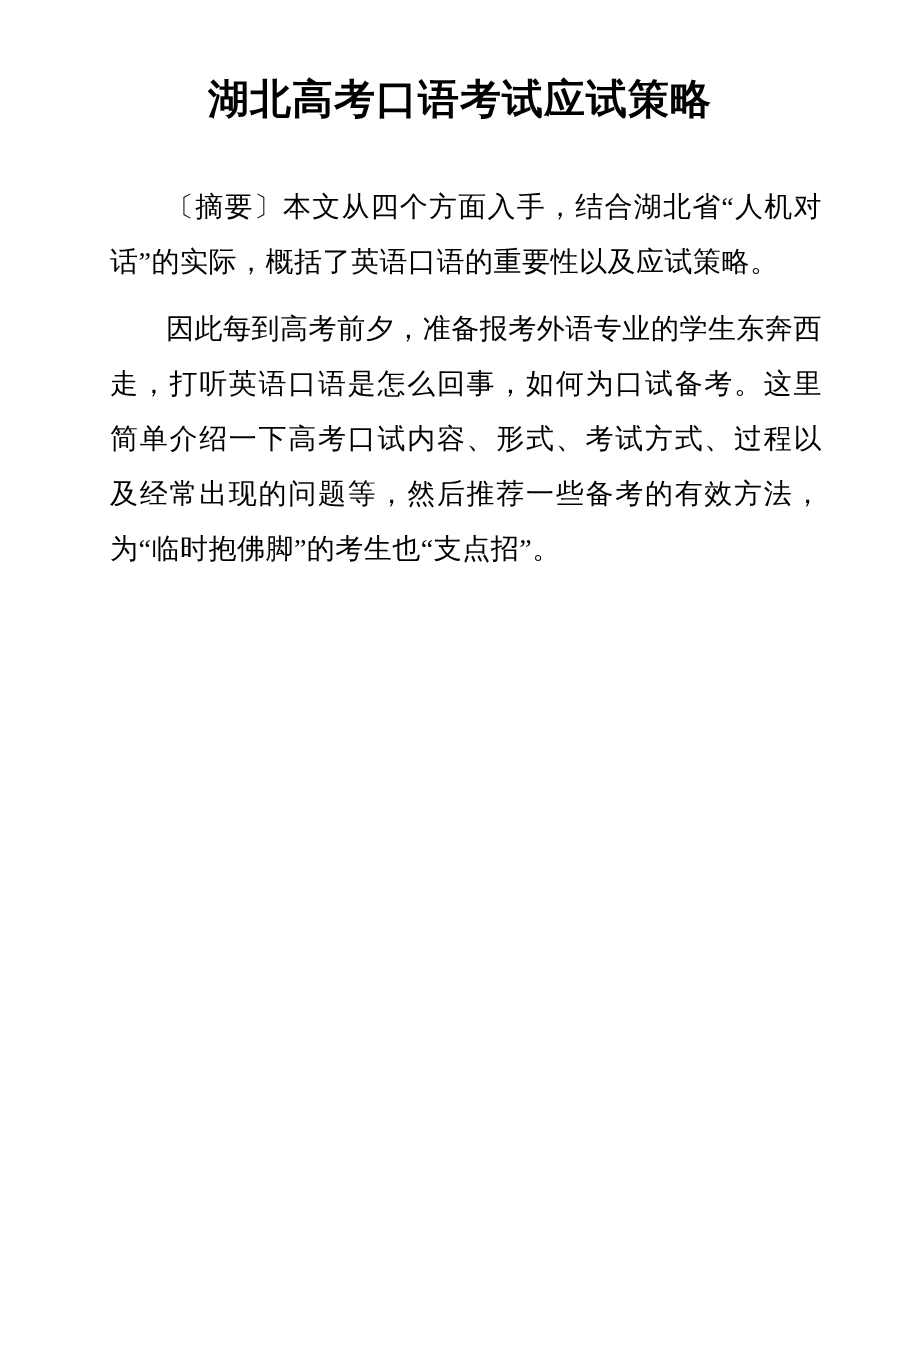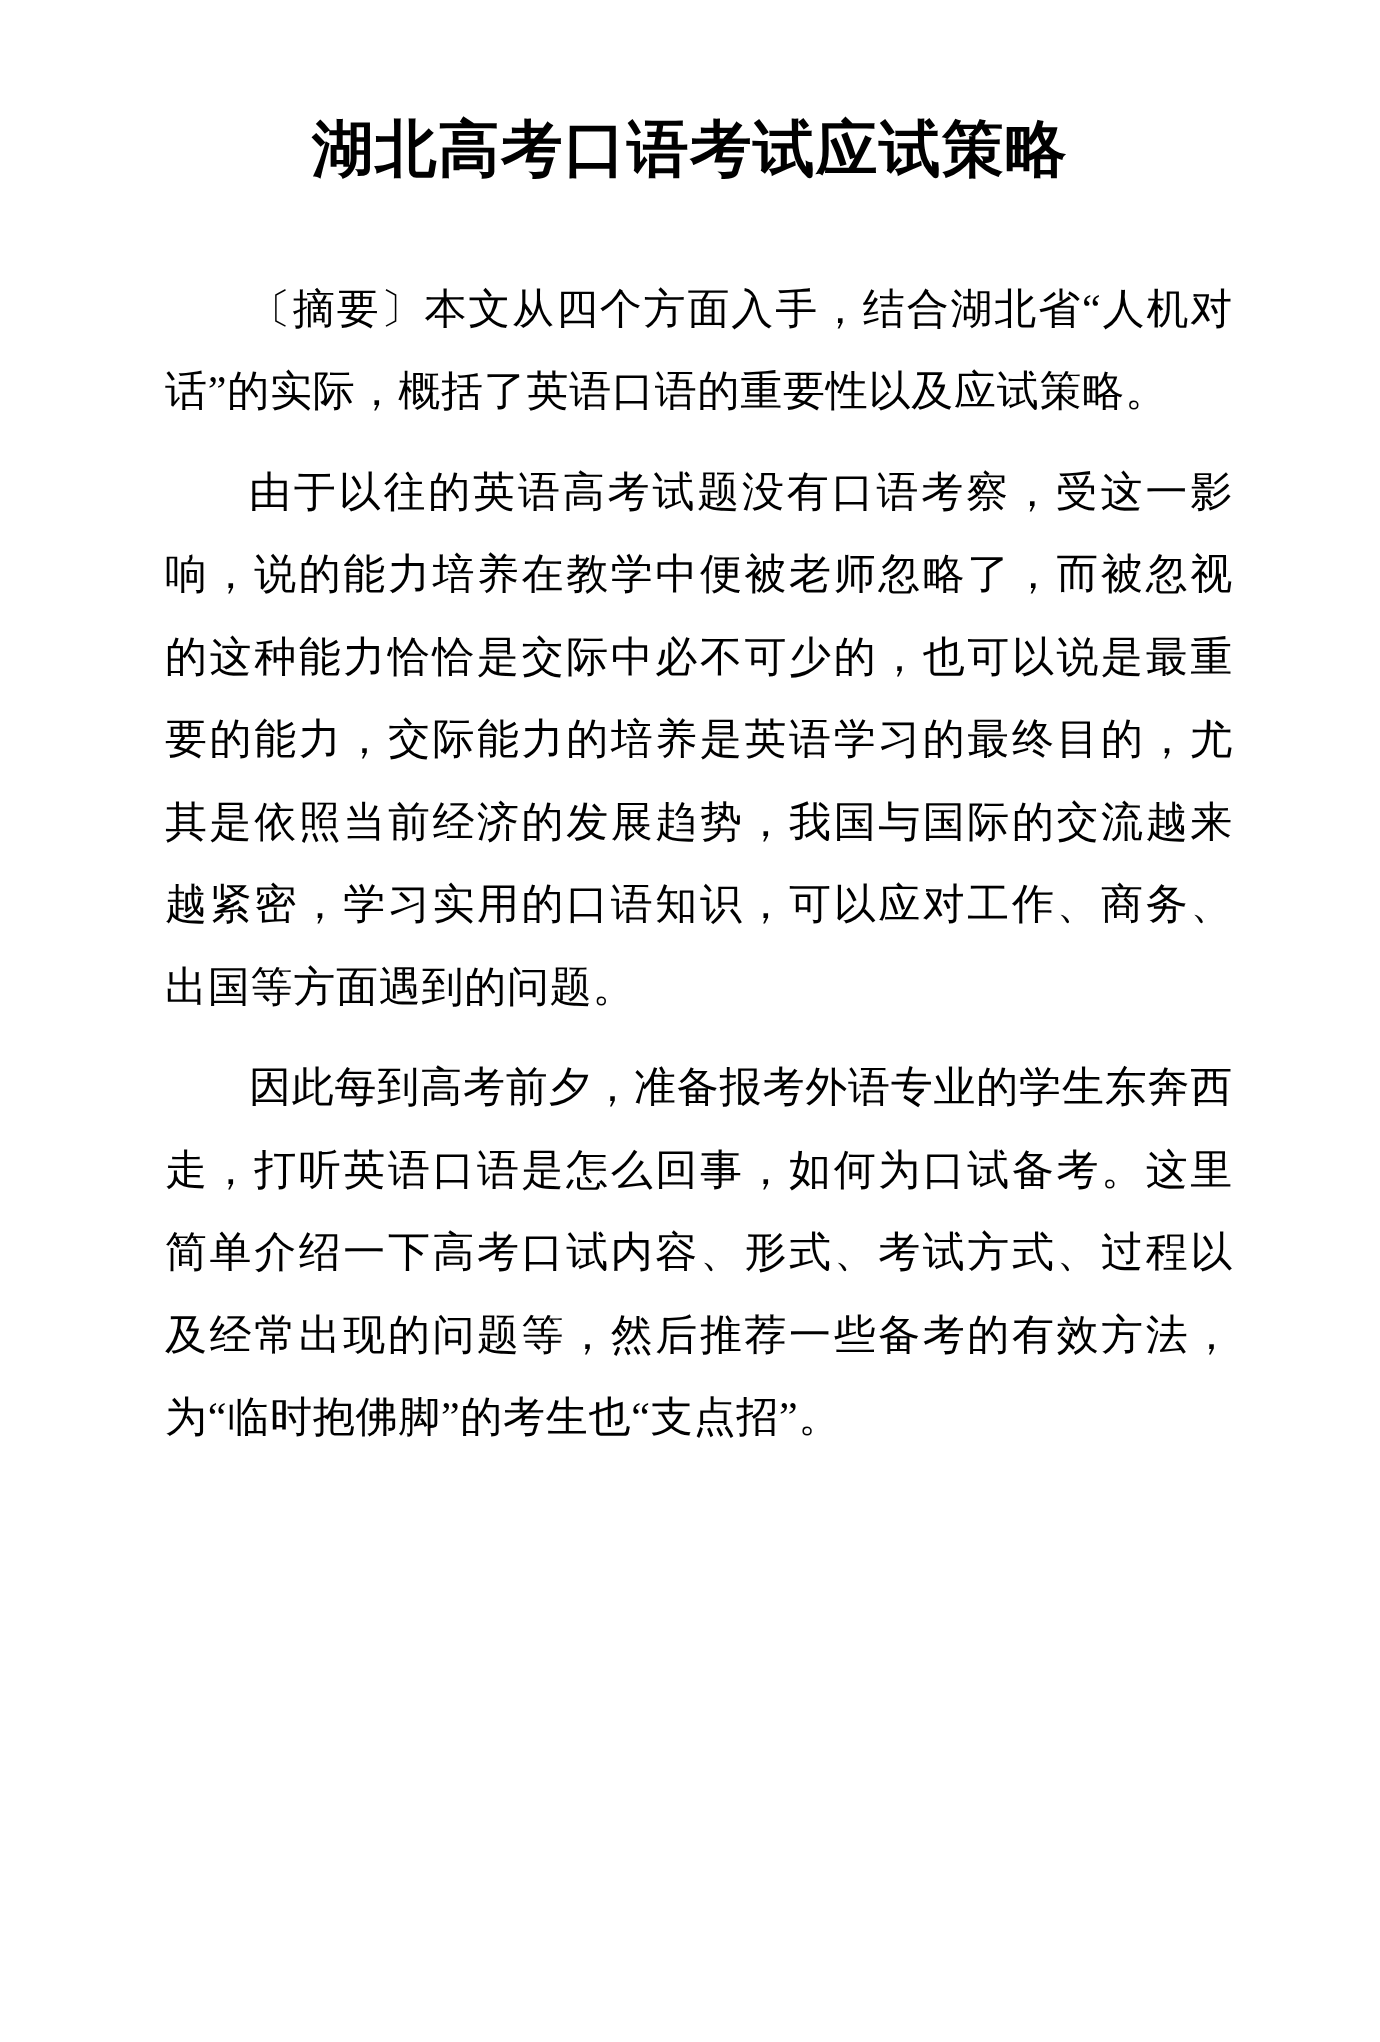--- a/index.html
+++ b/index.html
@@ -43,16 +43,15 @@
   }
 </style>
 </head>
 <body>
 
 <div class="page">
   <h1 class="doc-title">湖北高考口语考试应试策略</h1>
 
   <div class="doc-content">
     <p>〔摘要〕本文从四个方面入手，结合湖北省“人机对话”的实际，概括了英语口语的重要性以及应试策略。</p>
-    <p>由于以往的英语高考试题没有口语考察，受这一影响，说的能力培养在教学中便被老师忽略了，而被忽视的这种能力恰恰是交际中必不可少的，也可以说是最重要的能力，交际能力的培养是英语学习的最终目的，尤其是依照当前经济的发展趋势，我国与国际的交流越来越紧密，学习实用的口语知识，可以应对工作、商务、出国等方面遇到的问题。</p>
     <p>因此每到高考前夕，准备报考外语专业的学生东奔西走，打听英语口语是怎么回事，如何为口试备考。这里简单介绍一下高考口试内容、形式、考试方式、过程以及经常出现的问题等，然后推荐一些备考的有效方法，为“临时抱佛脚”的考生也“支点招”。</p>
   </div>
 </div>
 
 </body></html>

